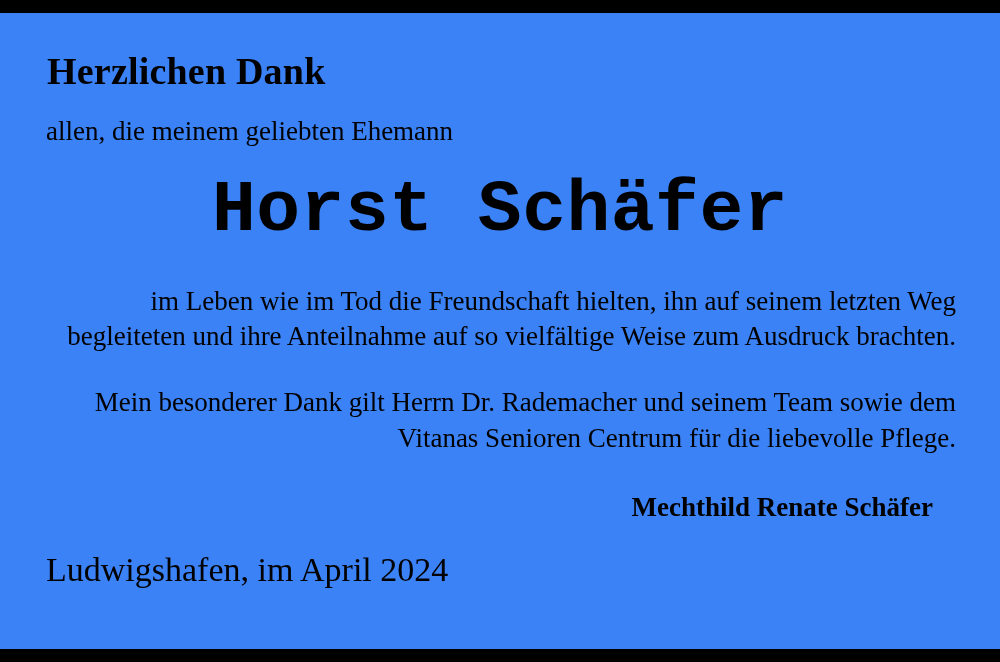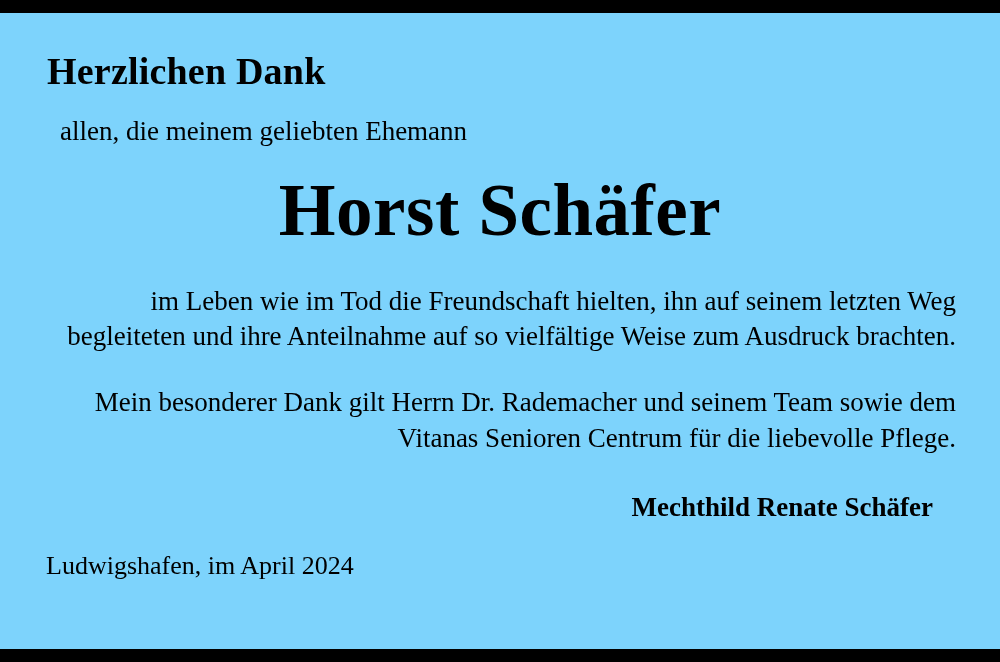--- a/index.html
+++ b/index.html
@@ -11,67 +11,68 @@
     width: 1000px;
     height: 662px;
     font-family: "Liberation Serif", serif;
     color: #000000;
     overflow: hidden;
   }
   .notice {
     box-sizing: border-box;
     width: 1000px;
     height: 662px;
-    background: #7dd3fc;
+    background: #3b82f6;
     border-top: 13px solid #000000;
     border-bottom: 13px solid #000000;
     border-left: 0;
     border-right: 0;
     padding: 30px 44px 18px 44px;
     position: relative;
   }
   .headline {
     font-size: 38px;
     font-weight: bold;
     letter-spacing: 0.2px;
     margin: 8px 0 0 3px;
     line-height: 1.1;
   }
   .subline {
     font-size: 27px;
     font-weight: normal;
-    margin: 22px 0 0 16px;
+    margin: 22px 0 0 2px;
     line-height: 1.2;
   }
   .name {
     text-align: center;
     font-size: 73px;
     font-weight: bold;
     letter-spacing: 0.5px;
     margin: 26px 0 0 0;
     line-height: 1.05;
+    font-family: Liberation Mono, monospace;
   }
   .body-par {
     font-size: 27px;
     line-height: 1.32;
     margin: 34px 0 0 0;
     text-align: right;
   }
   .body-par.second {
     margin-top: 30px;
     margin-left: 10px;
   }
   .signature {
     text-align: right;
     font-size: 27px;
     font-weight: bold;
     margin: 36px 23px 0 0;
   }
   .place-date {
-    font-size: 26px;
+    font-size: 34px;
     margin: 28px 0 0 2px;
   }
 </style>
 </head>
 <body>
 
 <div class="notice">
 
   <div class="headline">Herzlichen Dank</div>
 

